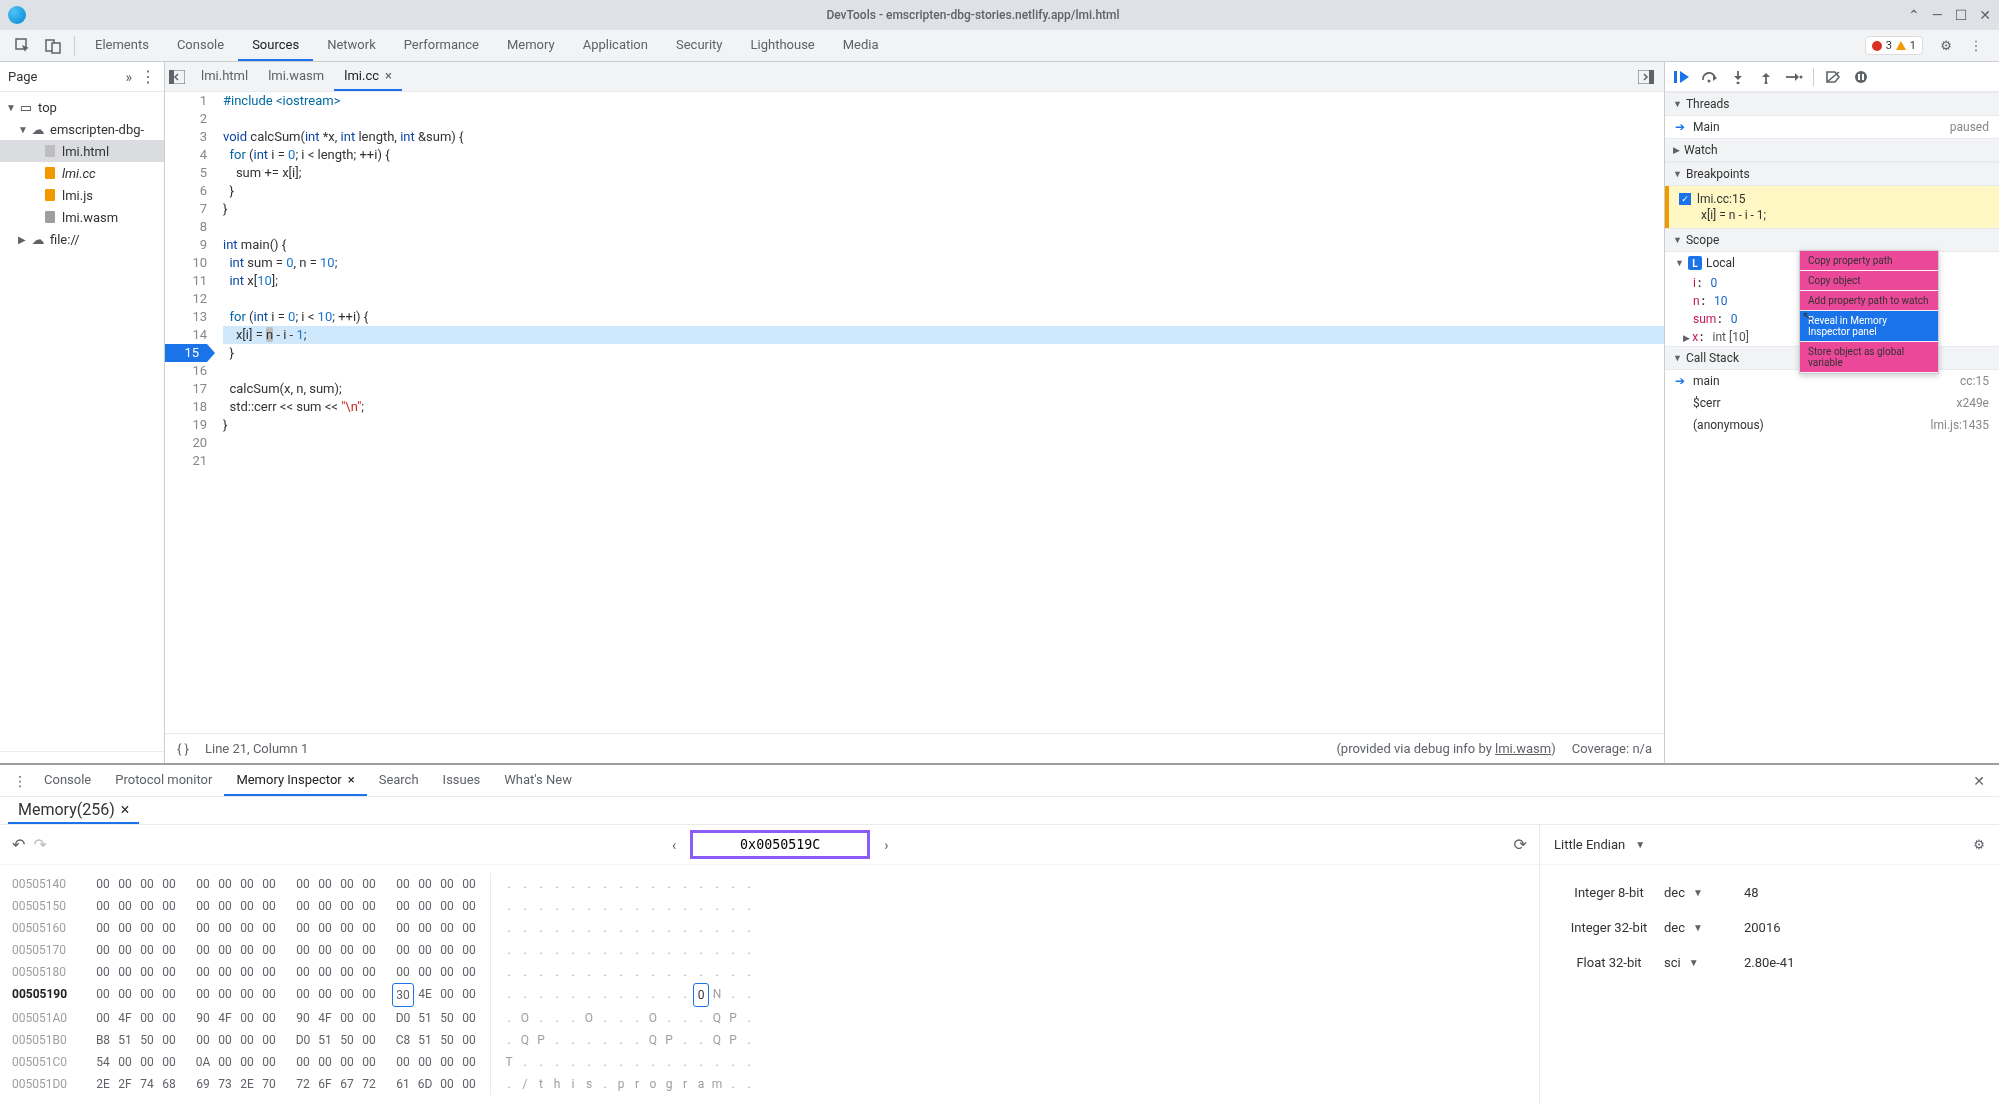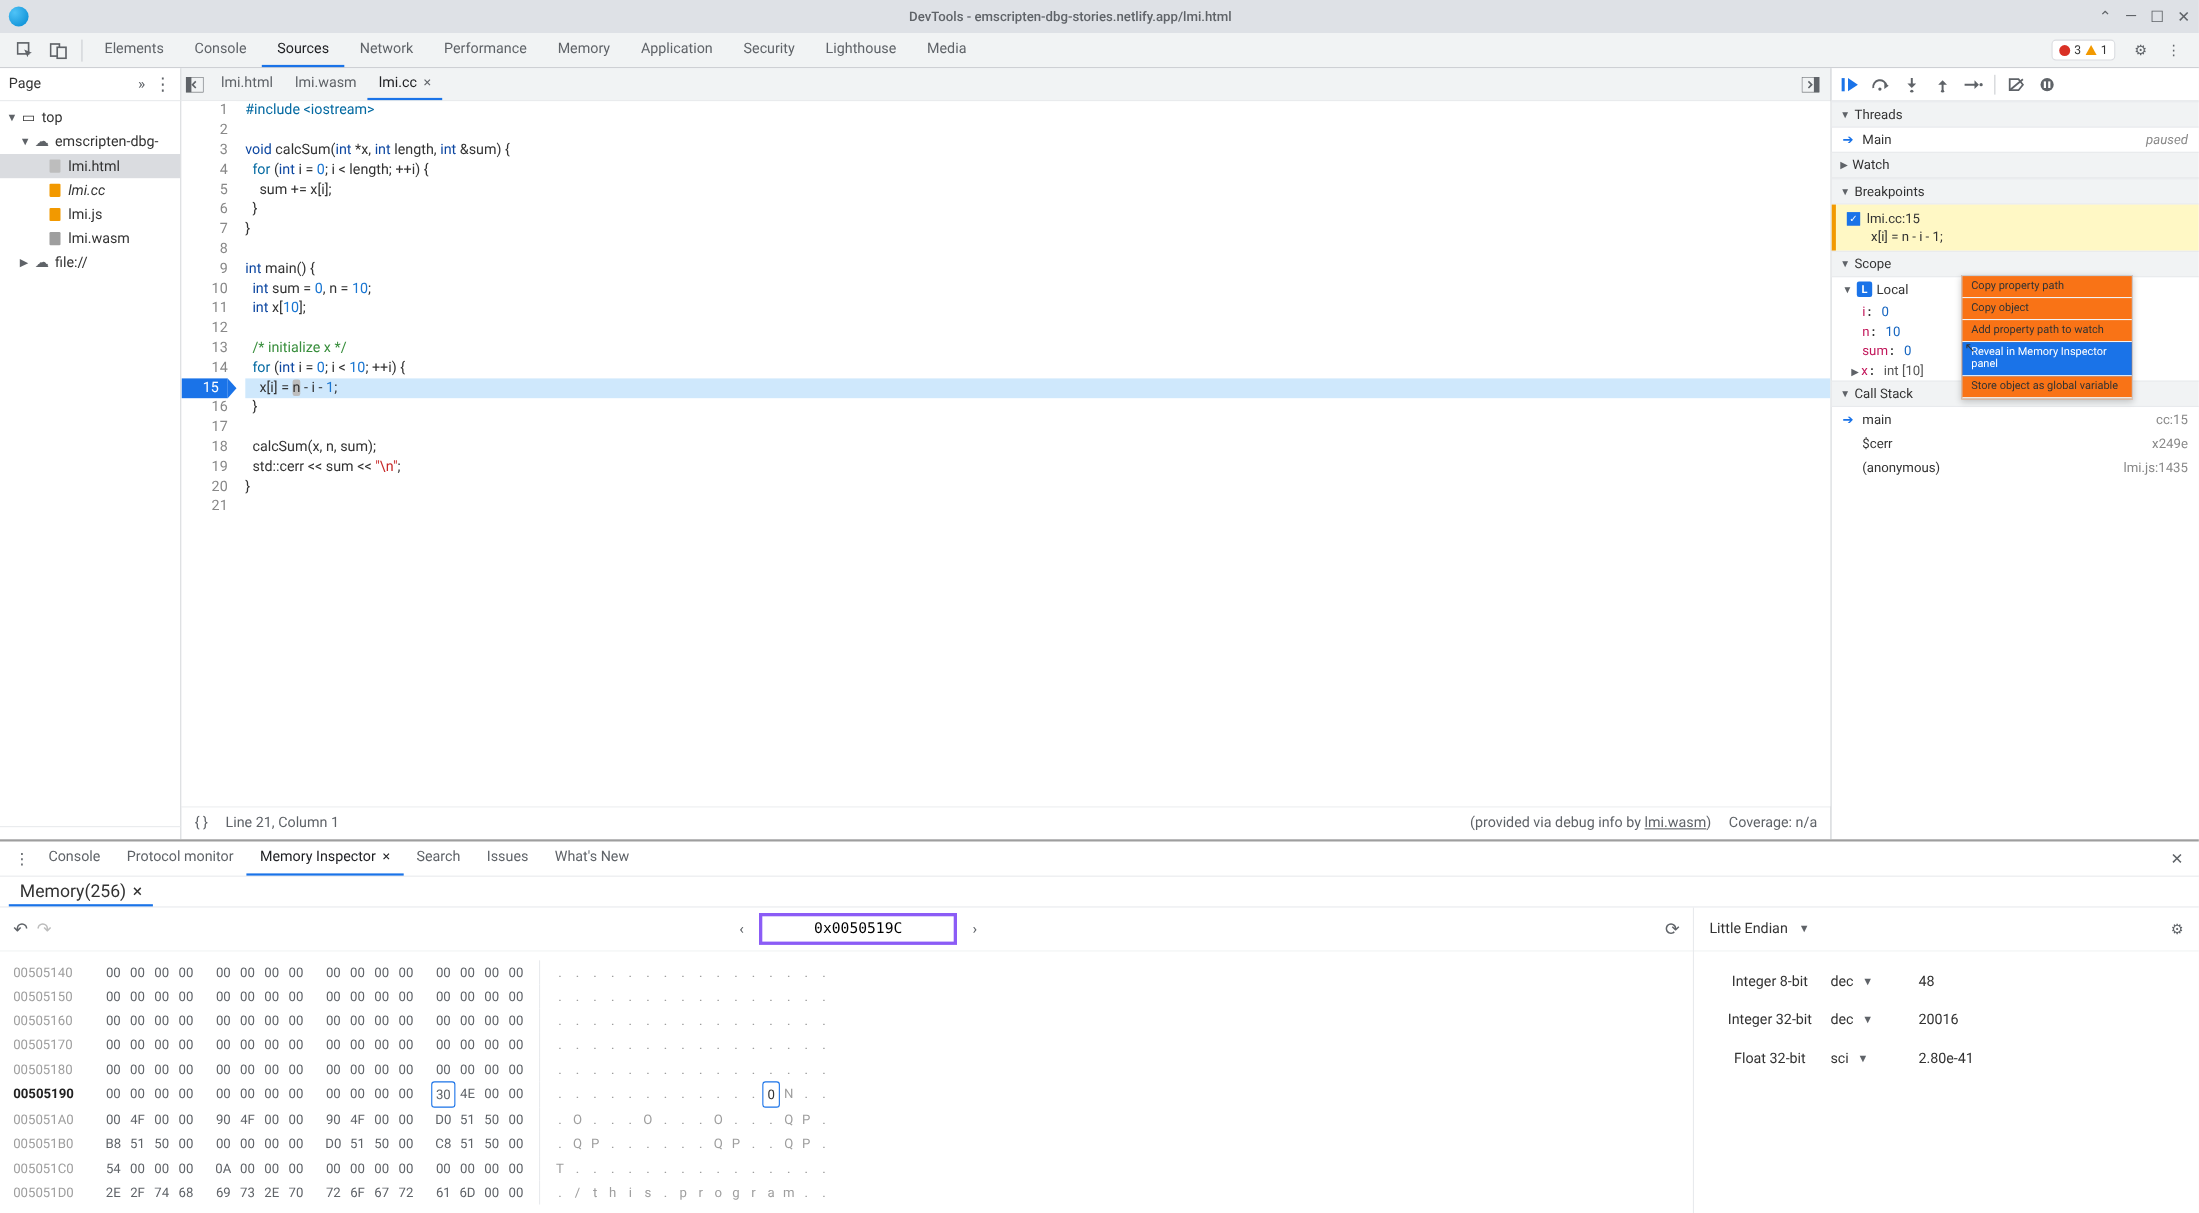--- a/index.html
+++ b/index.html
@@ -70,37 +70,37 @@
 .dbg-toolbar { height: 30px; border-bottom: 1px solid #e8eaed; display: flex; align-items: center; gap: 6px; padding: 0 6px; }
 .dbg-ico { width: 22px; height: 22px; display: flex; align-items: center; justify-content: center; color: #5f6368; cursor: pointer; font-size: 14px; }
 .dbg-ico.primary { color: #1a73e8; }
 .dbg-sep { width: 1px; height: 18px; background: #cacdd1; margin: 0 2px; }
 
 .section-hdr { background: #f1f3f4; border-top: 1px solid #e8eaed; border-bottom: 1px solid #e8eaed; padding: 4px 8px; font-size: 12px; color: #333; display: flex; align-items: center; gap: 4px; cursor: pointer; }
 .section-hdr .tri { font-size: 9px; color: #5f6368; }
 .section-body { padding: 0; font-size: 12px; }
 .thread-row { display: flex; align-items: center; padding: 4px 10px; gap: 8px; }
 .thread-row .arrow-icon { color: #1a73e8; }
-.thread-row .status { margin-left: auto; color: #888; font-style: italic; }
+.thread-row .status { margin-left: auto; color: #888; }
 .breakpoint-row { background: #fff8c5; padding: 6px 10px; border-left: 4px solid #f29900; font-family: Menlo, Consolas, monospace; font-size: 12px; }
 .breakpoint-row .bp-file { display: flex; align-items: center; gap: 6px; }
 .breakpoint-row .bp-code { padding-left: 22px; margin-top: 2px; }
 .bp-check { width: 12px; height: 12px; border: 1px solid #1a73e8; background: #1a73e8; color: #fff; font-size: 9px; display: inline-flex; align-items: center; justify-content: center; }
 .scope-row { padding: 2px 10px 2px 28px; font-family: Menlo, Consolas, monospace; font-size: 12px; color: #333; }
 .scope-row .prop { color: #c2185b; }
 .scope-row .val { color: #1565c0; }
 .scope-row .ty { color: #555; }
 .scope-local { padding: 4px 10px; display: flex; align-items: center; gap: 4px; }
 .scope-local .tri { font-size: 9px; color: #5f6368; }
 .scope-local .badge { background: #1a73e8; color: #fff; font-size: 10px; width: 14px; height: 14px; border-radius: 2px; display: inline-flex; align-items: center; justify-content: center; font-weight: bold; }
 .callstack-row { display: flex; align-items: center; padding: 4px 10px; gap: 6px; font-size: 12px; position: relative; }
 .callstack-row .arrow-icon { color: #1a73e8; width: 12px; }
 .callstack-row .loc { margin-left: auto; color: #888; }
 
-.context-menu { position: absolute; right: 60px; top: 250px; width: 156px; background: #f97316; border: 1px solid #cacdd1; box-shadow: 0 2px 6px rgba(0,0,0,0.2); z-index: 100; font-size: 10px; }
+.context-menu { position: absolute; right: 60px; top: 250px; width: 140px; background: #ec4899; border: 1px solid #cacdd1; box-shadow: 0 2px 6px rgba(0,0,0,0.2); z-index: 100; font-size: 10px; }
 .context-menu .cm-item { padding: 4px 8px; cursor: pointer; border-bottom: 1px solid #f1f3f4; }
 .context-menu .cm-item.hl { background: #1a73e8; color: #fff; }
 .context-menu .cursor { position: absolute; left: 2px; top: 58px; font-size: 12px; }
 
 .drawer { border-top: 2px solid #9e9e9e; background: #fff; display: flex; flex-direction: column; }
 .drawer-tabs { height: 32px; display: flex; align-items: center; border-bottom: 1px solid #e8eaed; padding: 0 8px; }
 .drawer-tabs .dtab { padding: 0 12px; height: 100%; display: flex; align-items: center; color: #5f6368; cursor: pointer; gap: 6px; border-bottom: 2px solid transparent; }
 .drawer-tabs .dtab.active { color: #202124; border-bottom-color: #1a73e8; }
 .drawer-tabs .dtab .close { font-size: 13px; }
 .drawer-tabs .spacer { flex: 1; }
@@ -315,21 +315,20 @@
       <div class="cl"><span class="tok-ty">void</span><span> calcSum(</span><span class="tok-ty">int</span><span> *x, </span><span class="tok-ty">int</span><span> length, </span><span class="tok-ty">int</span><span> &amp;sum) {</span></div>
       <div class="cl"><span class="tok-kw">  for</span><span> (</span><span class="tok-ty">int</span><span> i = </span><span class="tok-num">0</span><span>; i &lt; length; ++i) {</span></div>
       <div class="cl">    sum += x[i];</div>
       <div class="cl">  }</div>
       <div class="cl">}</div>
       <div class="cl"></div>
       <div class="cl"><span class="tok-ty">int</span><span> main() {</span></div>
       <div class="cl"><span class="tok-ty">  int</span><span> sum = </span><span class="tok-num">0</span><span>, n = </span><span class="tok-num">10</span><span>;</span></div>
       <div class="cl"><span class="tok-ty">  int</span><span> x[</span><span class="tok-num">10</span><span>];</span></div>
       <div class="cl"></div>
-      <div class="cl"><span class="tok-cm">  /* initialize x */</span></div>
       <div class="cl"><span class="tok-kw">  for</span><span> (</span><span class="tok-ty">int</span><span> i = </span><span class="tok-num">0</span><span>; i &lt; </span><span class="tok-num">10</span><span>; ++i) {</span></div>
       <div class="cl highlight"><span>    x[i] = </span><span class="tok-hl">n</span><span> - i - </span><span class="tok-num">1</span><span>;</span></div>
       <div class="cl">  }</div>
       <div class="cl"></div>
       <div class="cl">  calcSum(x, n, sum);</div>
       <div class="cl"><span>  std::cerr &lt;&lt; sum &lt;&lt; </span><span class="tok-str">"\n"</span><span>;</span></div>
       <div class="cl">}</div>
       <div class="cl"></div>
     </div>
   </div>

